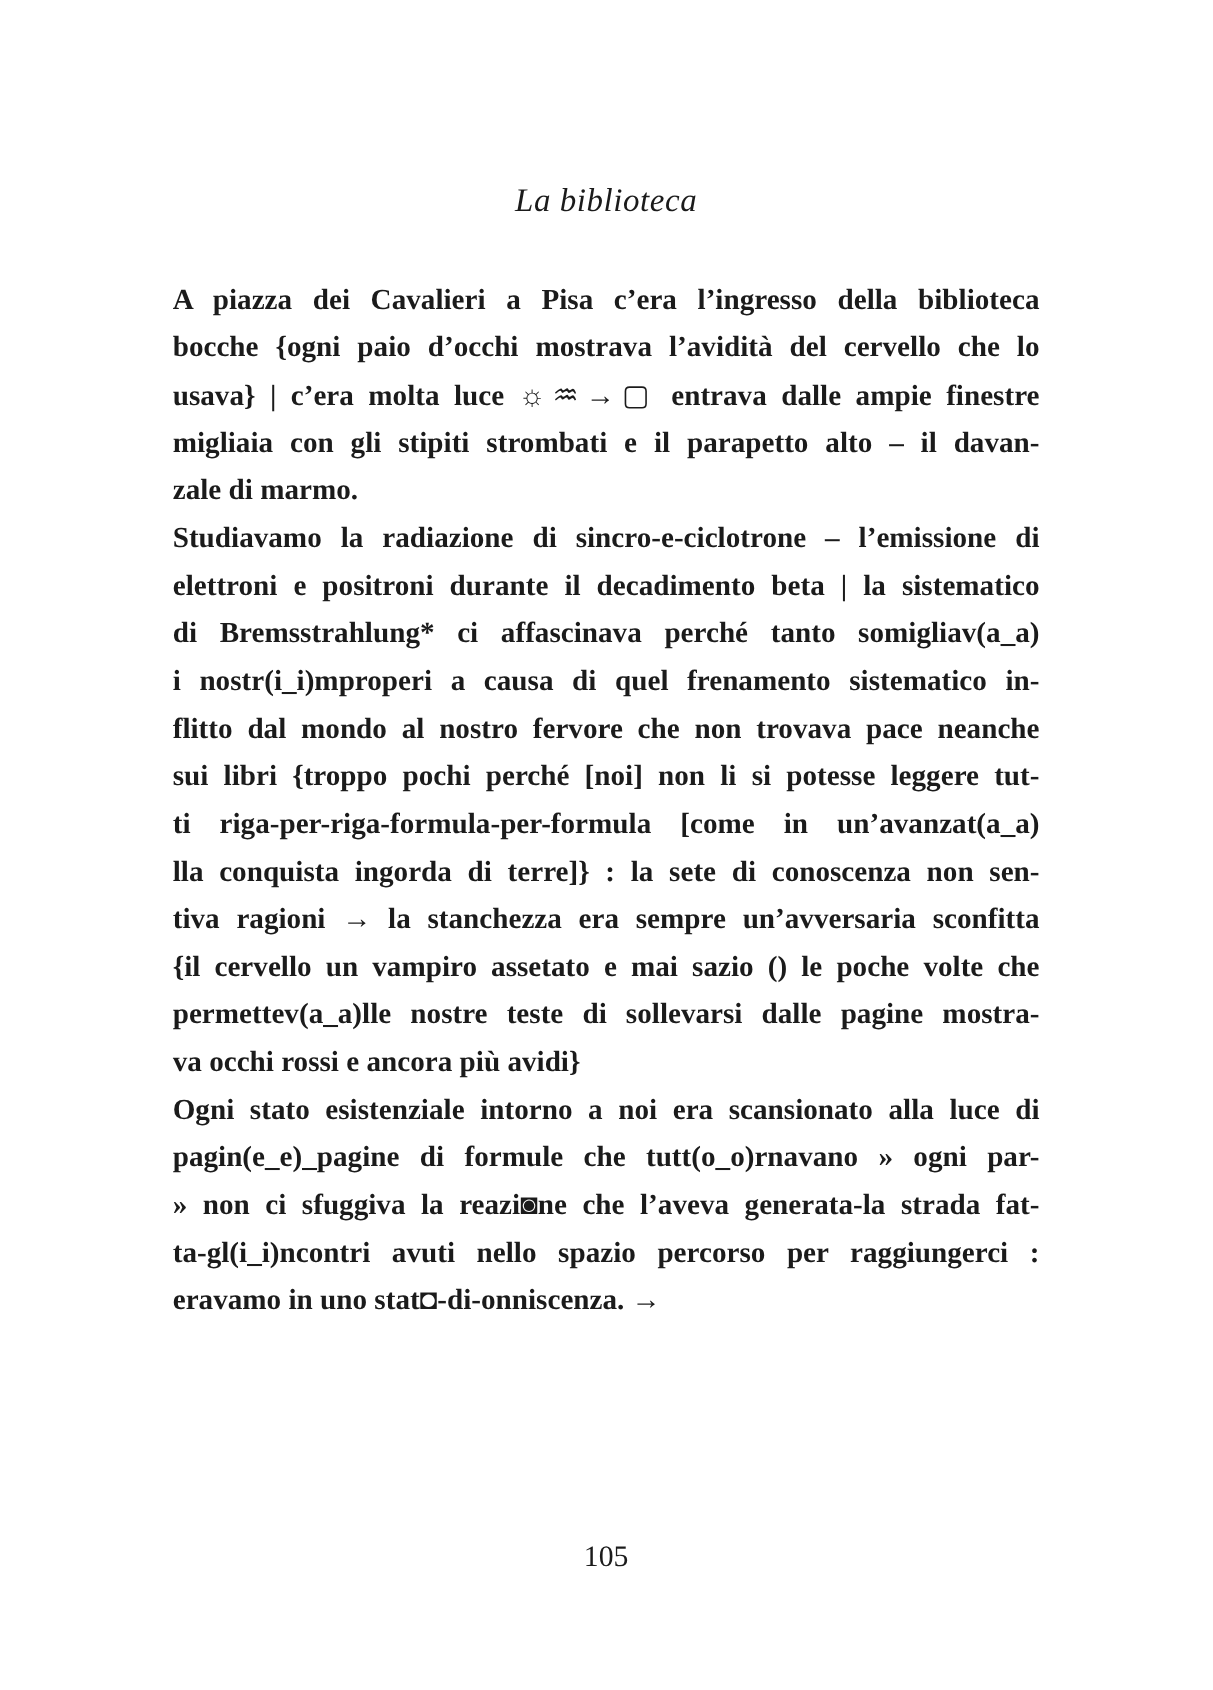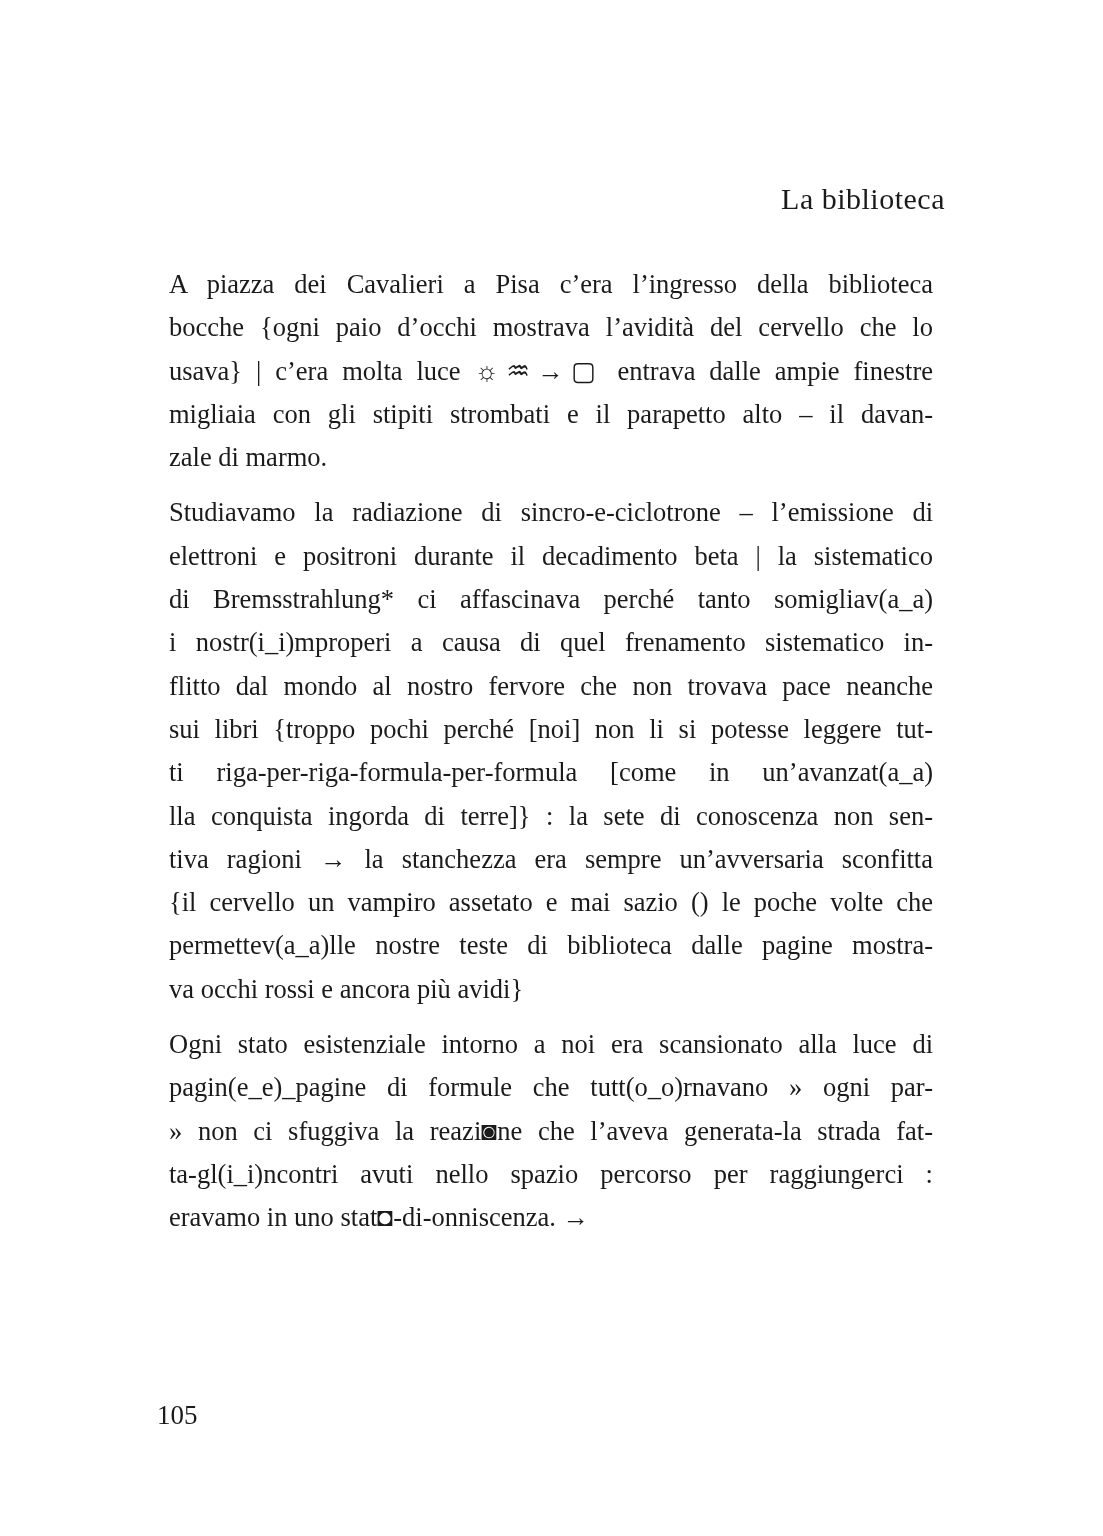--- a/index.html
+++ b/index.html
@@ -14,50 +14,50 @@
     background: #ffffff;
     color: #1b1b1b;
     font-family: "Liberation Serif", "DejaVu Serif", "DejaVu Sans", serif;
     overflow: hidden;
   }
   .running-header {
     position: absolute;
     top: 166px;
     left: 157px;
     width: 788px;
-    text-align: right;
+    text-align: center;
+    font-style: italic;
     font-size: 30px;
     letter-spacing: 0.5px;
-    margin-top: 16px;
   }
   .body-text {
     position: absolute;
     top: 251px;
     left: 157px;
     width: 788px;
     font-size: 26.5px;
   }
-  .para { margin: 12px; padding: 0; }
+  .para { margin: 0; padding: 0; font-weight: bold; }
   .line {
     line-height: 43.3px;
     height: 43.3px;
     text-align: justify;
     text-align-last: justify;
     white-space: nowrap;
     overflow: hidden;
   }
   .line.last {
     text-align-last: left;
   }
   .page-number {
     position: absolute;
     top: 1400px;
     left: 157px;
     width: 788px;
-    text-align: left;
+    text-align: center;
     font-size: 27px;
   }
 </style>
 </head>
 <body>
 
 <div class="page">
 
   <div class="running-header">La biblioteca</div>
 
@@ -75,21 +75,21 @@
       <div class="line">Studiavamo la radiazione di sincro-e-ciclotrone – l’emissione di</div>
       <div class="line">elettroni e positroni durante il decadimento beta | la sistematico</div>
       <div class="line">di Bremsstrahlung* ci affascinava perché tanto somigliav(a_a)</div>
       <div class="line">i nostr(i_i)mproperi a causa di quel frenamento sistematico in-</div>
       <div class="line">flitto dal mondo al nostro fervore che non trovava pace neanche</div>
       <div class="line">sui libri {troppo pochi perché [noi] non li si potesse leggere tut-</div>
       <div class="line">ti riga-per-riga-formula-per-formula [come in un’avanzat(a_a)</div>
       <div class="line">lla conquista ingorda di terre]} : la sete di conoscenza non sen-</div>
       <div class="line">tiva ragioni → la stanchezza era sempre un’avversaria sconfitta</div>
       <div class="line">{il cervello un vampiro assetato e mai sazio () le poche volte che</div>
-      <div class="line">permettev(a_a)lle nostre teste di biblioteca dalle pagine mostra-</div>
+      <div class="line">permettev(a_a)lle nostre teste di sollevarsi dalle pagine mostra-</div>
       <div class="line last">va occhi rossi e ancora più avidi}</div>
     </div>
 
     <div class="para">
       <div class="line">Ogni stato esistenziale intorno a noi era scansionato alla luce di</div>
       <div class="line">pagin(e_e)_pagine di formule che tutt(o_o)rnavano » ogni par-</div>
       <div class="line">» non ci sfuggiva la reazi◙ne che l’aveva generata-la strada fat-</div>
       <div class="line">ta-gl(i_i)ncontri avuti nello spazio percorso per raggiungerci :</div>
       <div class="line last">eravamo in uno stat◘-di-onniscenza. →</div>
     </div>

